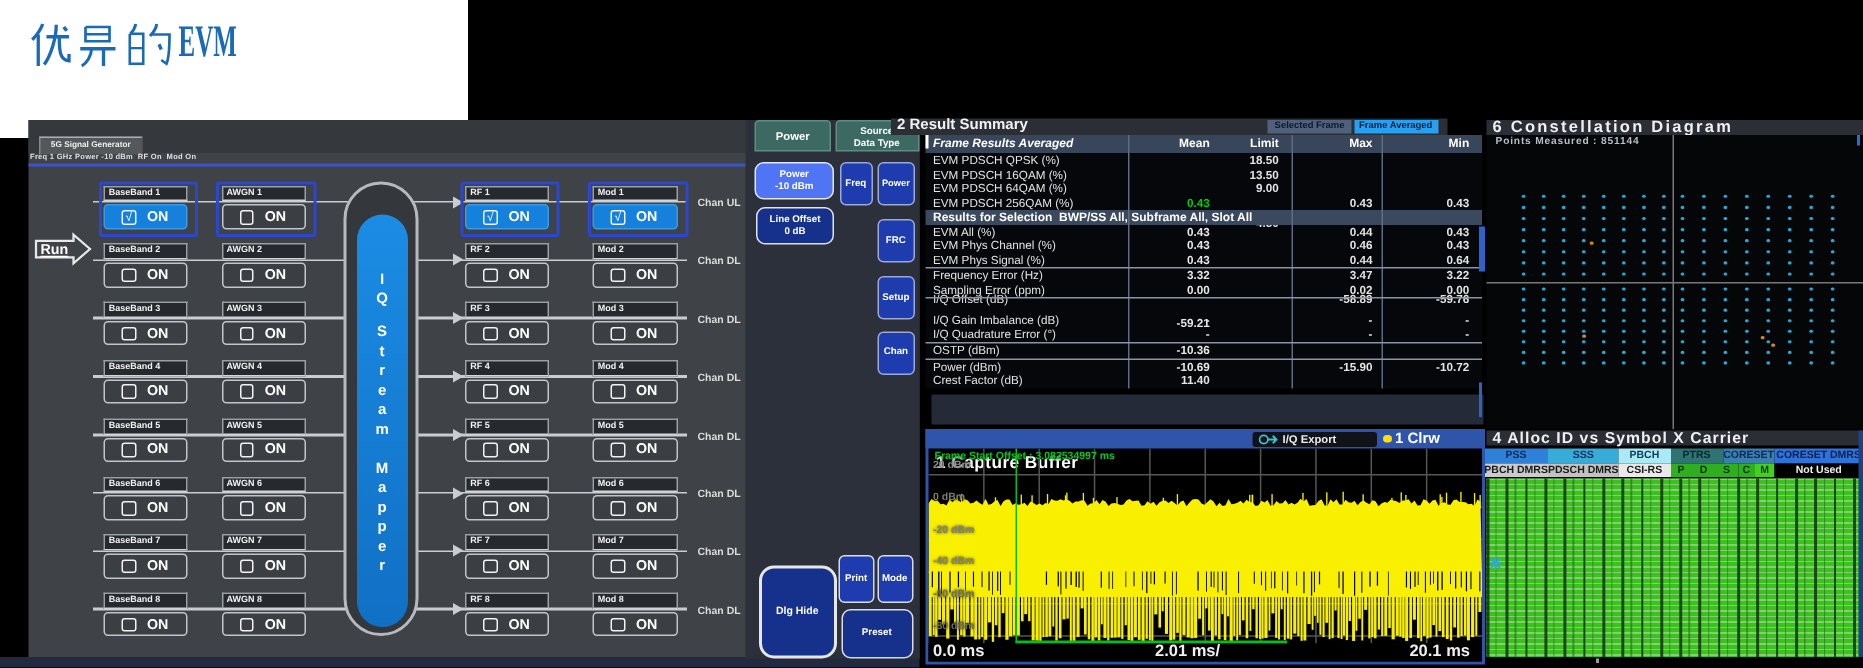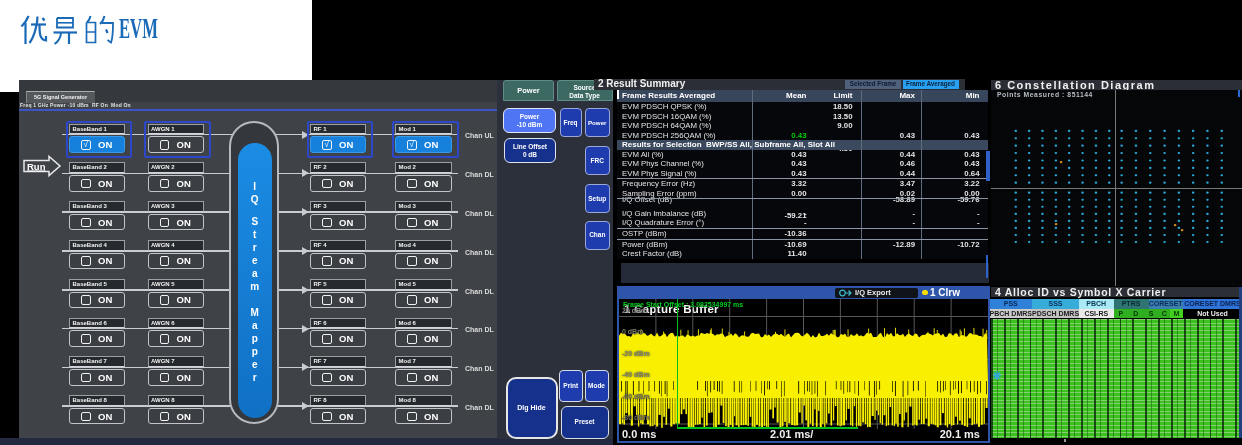--- a/index.html
+++ b/index.html
@@ -252,21 +252,21 @@
 <div style="position:absolute;left:559px;top:369.5px;width:23.5px;height:32.5px;background:#1e3cae;border:1.4px solid #d8dce8;border-radius:4px;box-sizing:border-box;color:#fff;font-size:6.5px;font-weight:bold;text-align:center;line-height:30px;">Print</div>
 <div style="position:absolute;left:584.5px;top:369.5px;width:24px;height:32.5px;background:#1e3cae;border:1.4px solid #d8dce8;border-radius:4px;box-sizing:border-box;color:#fff;font-size:6.5px;font-weight:bold;text-align:center;line-height:30px;">Mode</div>
 <div style="position:absolute;left:560.5px;top:405.5px;width:48px;height:33.5px;background:#16318c;border:1.6px solid #d8dce8;border-radius:6px;box-sizing:border-box;color:#fff;font-size:6.5px;font-weight:bold;text-align:center;line-height:30px;">Preset</div>
 <div style="position:absolute;left:505.5px;top:377px;width:52px;height:61.5px;background:#16318c;border:2px solid #e6e6e6;border-radius:10px;box-sizing:border-box;color:#fff;font-size:7px;font-weight:bold;text-align:center;line-height:58px;">Dlg Hide</div>
 <div style="position:absolute;left:594px;top:79px;width:371px;height:10.5px;background:#2b2e35;color:#f2f2f2;font-size:10px;font-weight:bold;line-height:10.5px;">
     <span style="position:absolute;left:4px;top:0">2 Result Summary</span>
     <span style="position:absolute;left:251px;top:1px;width:56px;height:8.5px;background:#50617c;color:#0d1830;font-size:6.3px;font-weight:bold;text-align:center;line-height:8.5px;">Selected Frame</span>
     <span style="position:absolute;left:308.5px;top:1px;width:56px;height:8.5px;background:#28a0f2;color:#0a2038;font-size:6.3px;font-weight:bold;text-align:center;line-height:8.5px;">Frame Averaged</span>
   </div>
 <div style="position:absolute;left:617px;top:89.5px;width:371px;height:12px;background:#38465c;color:#fff;font-size:8px;font-weight:bold;">
-    <span style="position:absolute;left:5px;top:1px;">Frame Results Averaged</span>
+    <span style="position:absolute;left:5px;top:1px;font-style:italic;">Frame Results Averaged</span>
     <span style="position:absolute;right:181.5px;top:1px;">Mean</span>
     <span style="position:absolute;right:135.5px;top:1px;">Limit</span>
     <span style="position:absolute;right:73px;top:1px;">Max</span>
     <span style="position:absolute;right:8.5px;top:1px;padding-left:28px;">Min</span>
   </div>
 <div style="position:absolute;left:617px;top:101.5px;width:371px;height:157.5px;background:#05070a;"></div>
 <div style="position:absolute;left:617px;top:102.20px;width:371px;height:9.5px;color:#e4e4e4;font-size:7.8px;line-height:9.5px;">
     <span style="position:absolute;left:5px;top:0;">EVM PDSCH QPSK (%)</span>
     <span style="position:absolute;right:135.5px;top:0;font-weight:bold;">18.50</span>
   </div>
@@ -334,21 +334,21 @@
     <span style="position:absolute;right:73px;top:0;font-weight:bold;">-</span>
     <span style="position:absolute;right:8.5px;top:0;font-weight:bold;">-</span>
   </div>
 <div style="position:absolute;left:617px;top:229.00px;width:371px;height:9.5px;color:#e4e4e4;font-size:7.8px;line-height:9.5px;">
     <span style="position:absolute;left:5px;top:0;">OSTP (dBm)</span>
     <span style="position:absolute;right:181.5px;top:0;color:#e8e8e8;font-weight:bold;">-10.36</span>
   </div>
 <div style="position:absolute;left:617px;top:239.60px;width:371px;height:9.5px;color:#e4e4e4;font-size:7.8px;line-height:9.5px;">
     <span style="position:absolute;left:5px;top:0;">Power (dBm)</span>
     <span style="position:absolute;right:181.5px;top:0;color:#e8e8e8;font-weight:bold;">-10.69</span>
-    <span style="position:absolute;right:73px;top:0;font-weight:bold;">-12.89</span>
+    <span style="position:absolute;right:73px;top:0;font-weight:bold;">-15.90</span>
     <span style="position:absolute;right:8.5px;top:0;font-weight:bold;">-10.72</span>
   </div>
 <div style="position:absolute;left:617px;top:249.10px;width:371px;height:9.5px;color:#e4e4e4;font-size:7.8px;line-height:9.5px;">
     <span style="position:absolute;left:5px;top:0;">Crest Factor (dB)</span>
     <span style="position:absolute;right:181.5px;top:0;color:#e8e8e8;font-weight:bold;">11.40</span>
   </div>
 <div style="position:absolute;left:752px;top:89.5px;width:1px;height:169.5px;background:#5f6b7e;"></div>
 <div style="position:absolute;left:860.5px;top:89.5px;width:1px;height:169.5px;background:#5f6b7e;"></div>
 <div style="position:absolute;left:921px;top:89.5px;width:1px;height:169.5px;background:#5f6b7e;"></div>
 <div style="position:absolute;left:617px;top:178.20px;width:371px;height:1px;background:#8a94a2;"></div>

